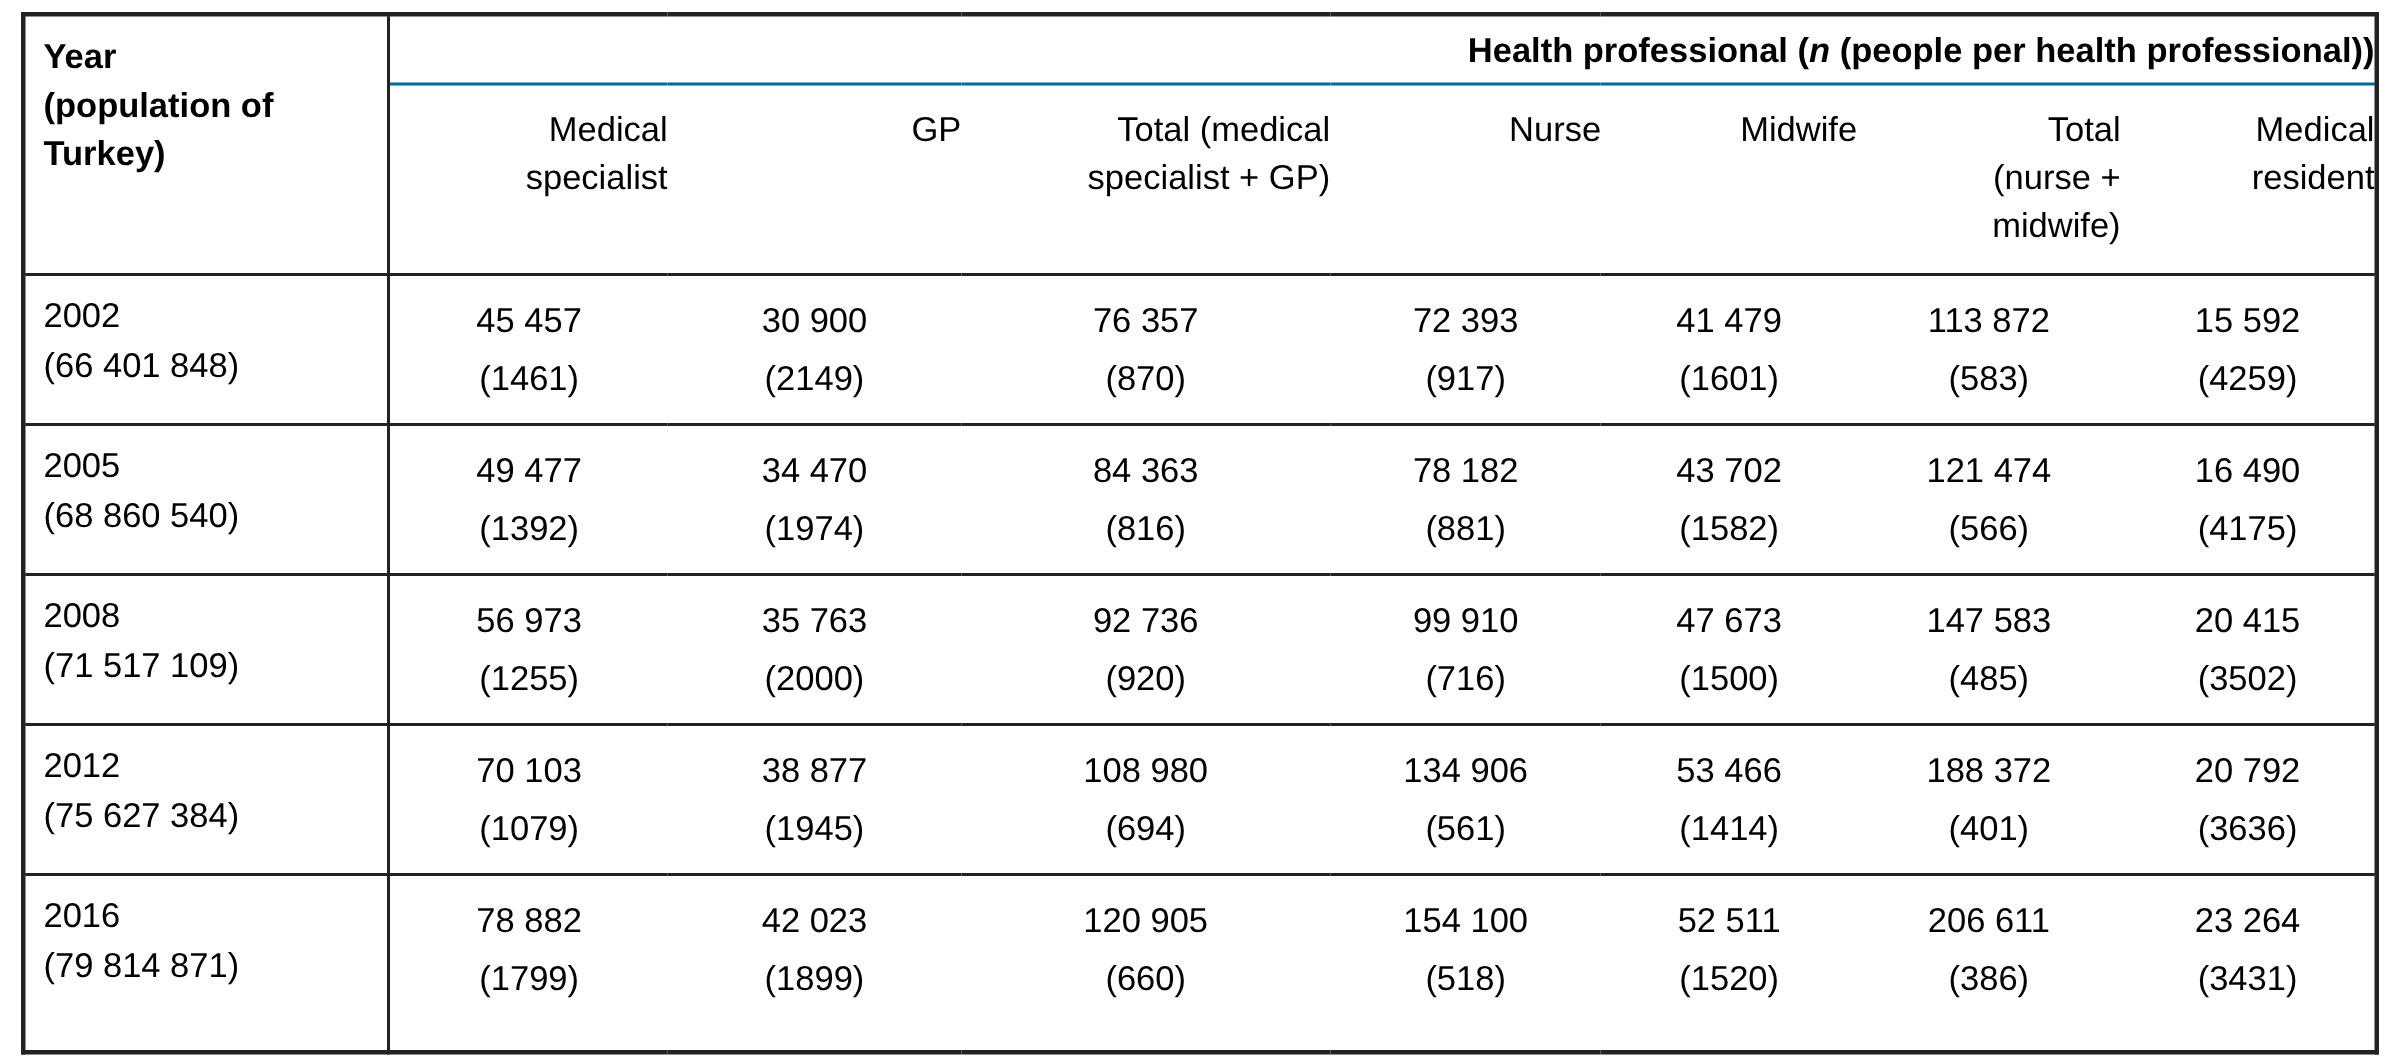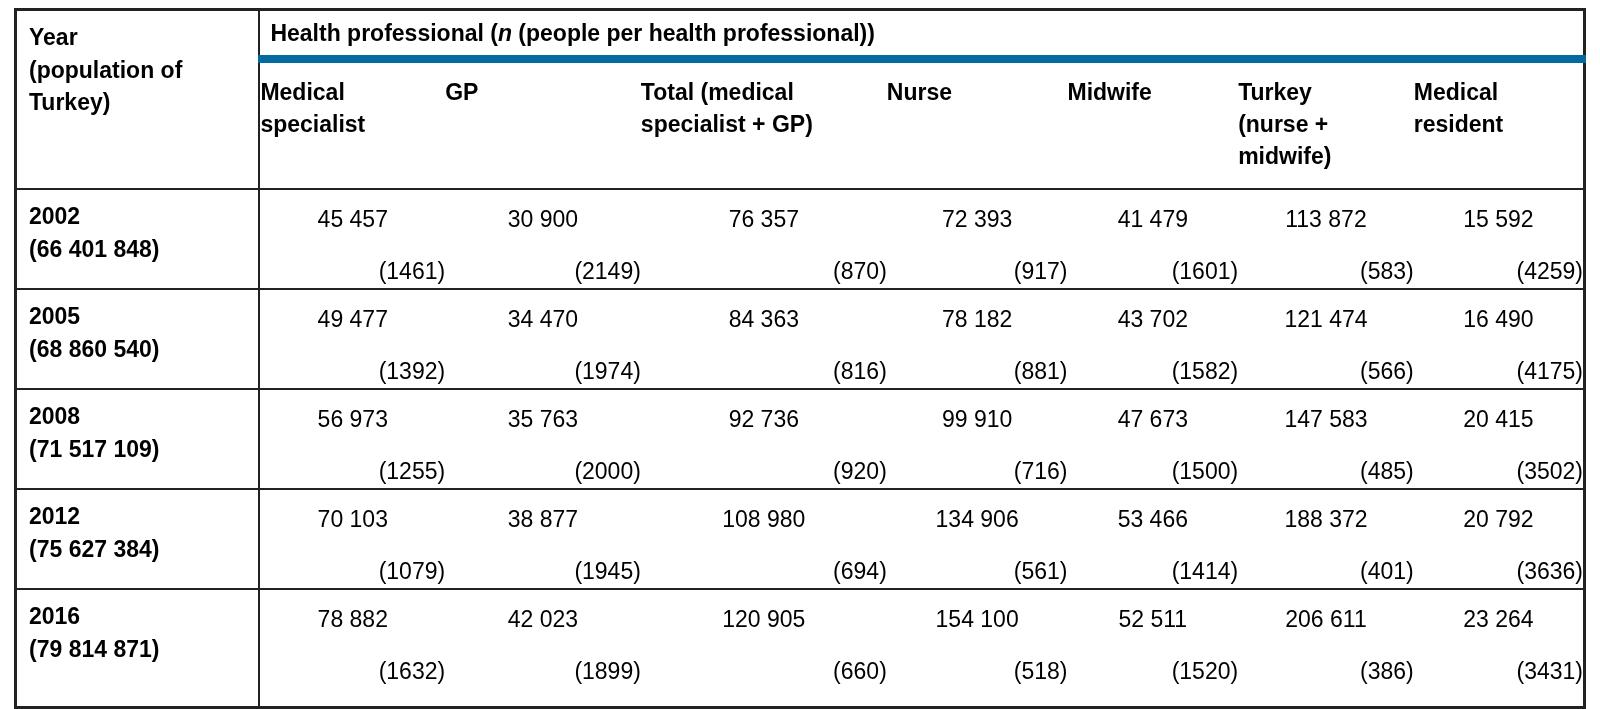--- a/index.html
+++ b/index.html
@@ -41,58 +41,56 @@
   th.year-head {
     text-align: left;
     font-weight: bold;
     padding: 10px 6px 0 12px;
     line-height: 1.42;
     border-right: 2px solid #222222;
     border-bottom: 2px solid #222222;
   }
   th.group-head {
     height: 44px;
-    text-align: left;
+    text-align: right;
     vertical-align: middle;
     font-weight: bold;
-    border-bottom: 8px solid #0369a1;
-    padding-left: 10px;
+    border-bottom: 2px solid #0369a1;
   }
   tr.sub-head {
     border-bottom: 2px solid #222222;
   }
   tr.sub-head th {
     height: 112px;
     padding-top: 13px;
-    text-align: left;
+    text-align: right;
     line-height: 1.4;
-    font-weight: bold;
+    font-weight: normal;
   }
   tbody tr {
     border-bottom: 2px solid #222222;
     height: 100px;
   }
   tbody tr:last-child {
     height: 118px;
     border-bottom: none;
   }
   th.year-cell {
     text-align: left;
-    font-weight: bold;
+    font-weight: normal;
     padding: 10px 6px 0 12px;
     line-height: 1.42;
     border-right: 2px solid #222222;
   }
   td.data-cell {
     text-align: center;
     padding-top: 16px;
   }
   td.data-cell .ratio {
-    margin-top: 25px;
-    text-align: right;
+    margin-top: 12px;
   }
 </style>
 </head>
 <body>
 
 <div class="table-wrap">
   <table class="hp-table">
     <colgroup>
       <col class="c-year">
         <col class="c-ms">
@@ -124,21 +122,21 @@
           <div>Total (medical</div>
           <div>specialist + GP)</div>
         </th>
         <th>
           <div>Nurse</div>
         </th>
         <th>
           <div>Midwife</div>
         </th>
         <th>
-          <div>Turkey</div>
+          <div>Total</div>
           <div>(nurse +</div>
           <div>midwife)</div>
         </th>
         <th>
           <div>Medical</div>
           <div>resident</div>
         </th>
       </tr>
     </thead>
     <tbody>
@@ -278,21 +276,21 @@
           <div class="ratio">(3636)</div>
         </td>
       </tr>
       <tr>
         <th class="year-cell">
           <div>2016</div>
           <div>(79 814 871)</div>
         </th>
         <td class="data-cell">
           <div class="n">78 882</div>
-          <div class="ratio">(1632)</div>
+          <div class="ratio">(1799)</div>
         </td>
         <td class="data-cell">
           <div class="n">42 023</div>
           <div class="ratio">(1899)</div>
         </td>
         <td class="data-cell">
           <div class="n">120 905</div>
           <div class="ratio">(660)</div>
         </td>
         <td class="data-cell">

